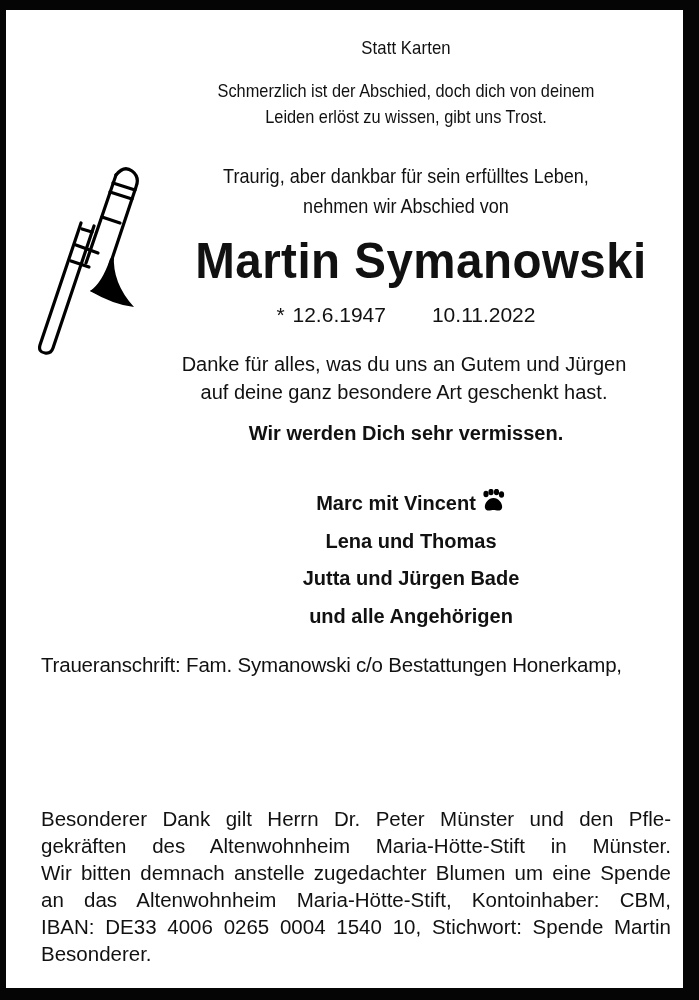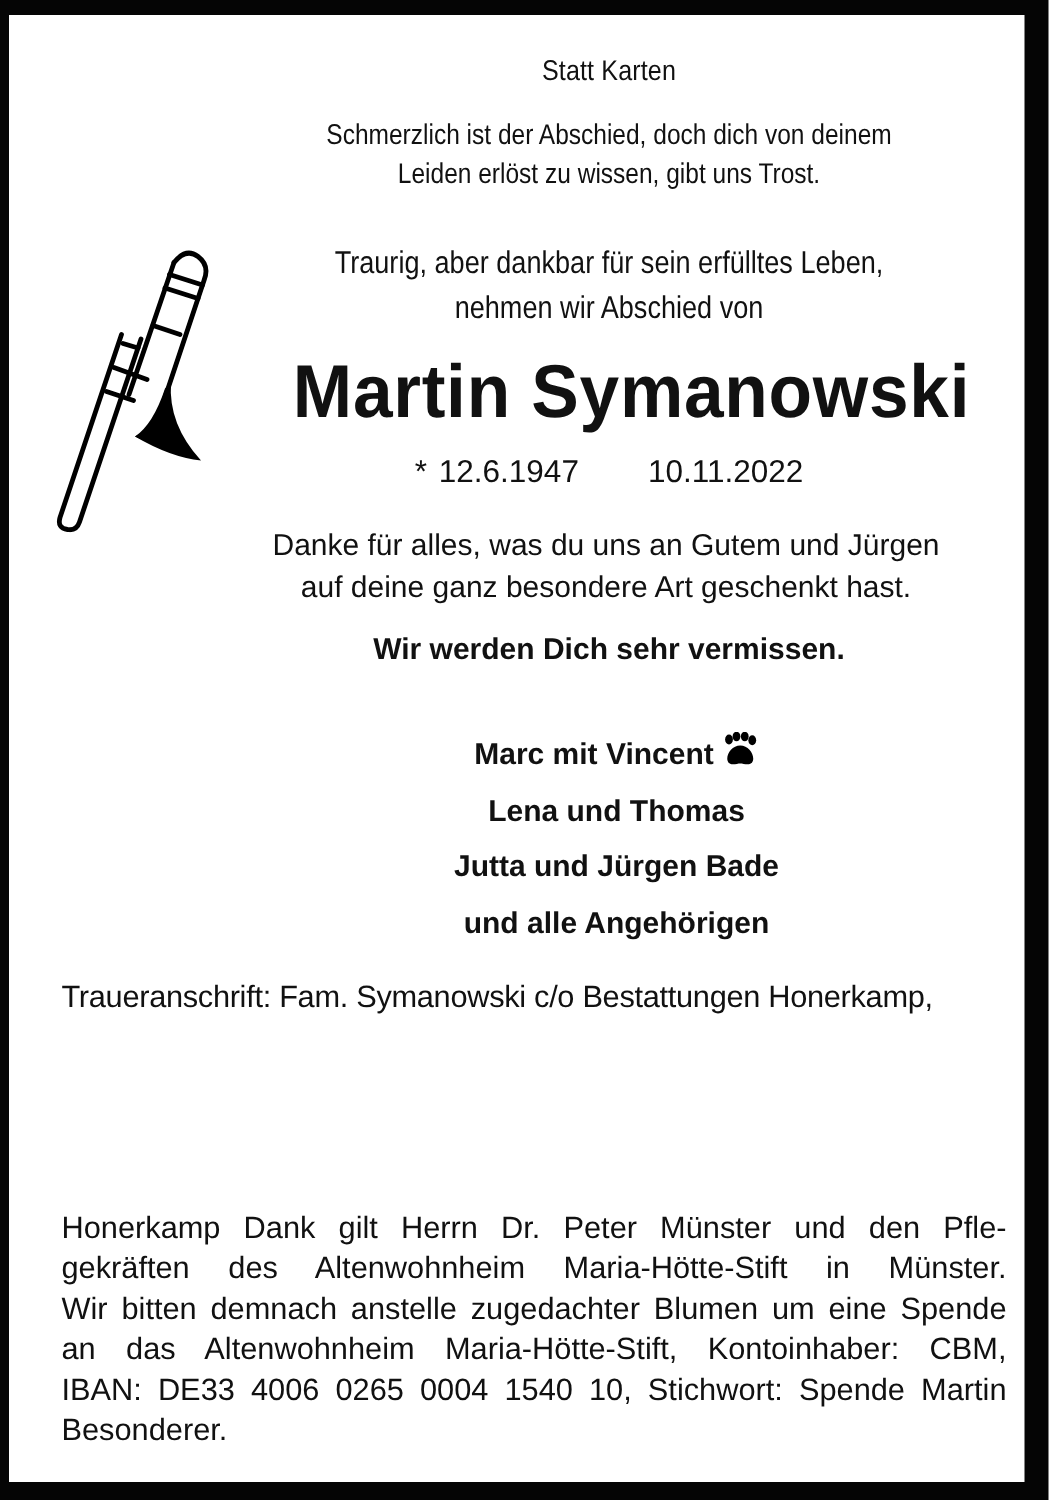--- a/index.html
+++ b/index.html
@@ -140,21 +140,21 @@
     <span class="line">Jutta und Jürgen Bade</span>
     <span class="line">und alle Angehörigen</span>
   </div>
 
   <div class="body-text addr">
     <span class="line">Traueranschrift: Fam. Symanowski c/o Bestattungen Honerkamp,</span>
   </div>
 
 
   <div class="body-text gratitude">
-    <div style="text-align:justify;text-align-last:justify">Honerkamp Dank gilt Herrn Dr. Peter Münster und den Pfle-</div>
+    <div style="text-align:justify;text-align-last:justify">Besonderer Dank gilt Herrn Dr. Peter Münster und den Pfle-</div>
     <div style="text-align:justify;text-align-last:justify">gekräften des Altenwohnheim Maria-Hötte-Stift in Münster.</div>
     <div style="text-align:justify;text-align-last:justify">Wir bitten demnach anstelle zugedachter Blumen um eine Spende</div>
     <div style="text-align:justify;text-align-last:justify">an das Altenwohnheim Maria-Hötte-Stift, Kontoinhaber: CBM,</div>
     <div style="text-align:justify;text-align-last:justify">IBAN: DE33 4006 0265 0004 1540 10, Stichwort: Spende Martin</div>
     <div>Besonderer.</div>
   </div>
 
 </div>
 
 </body></html>

